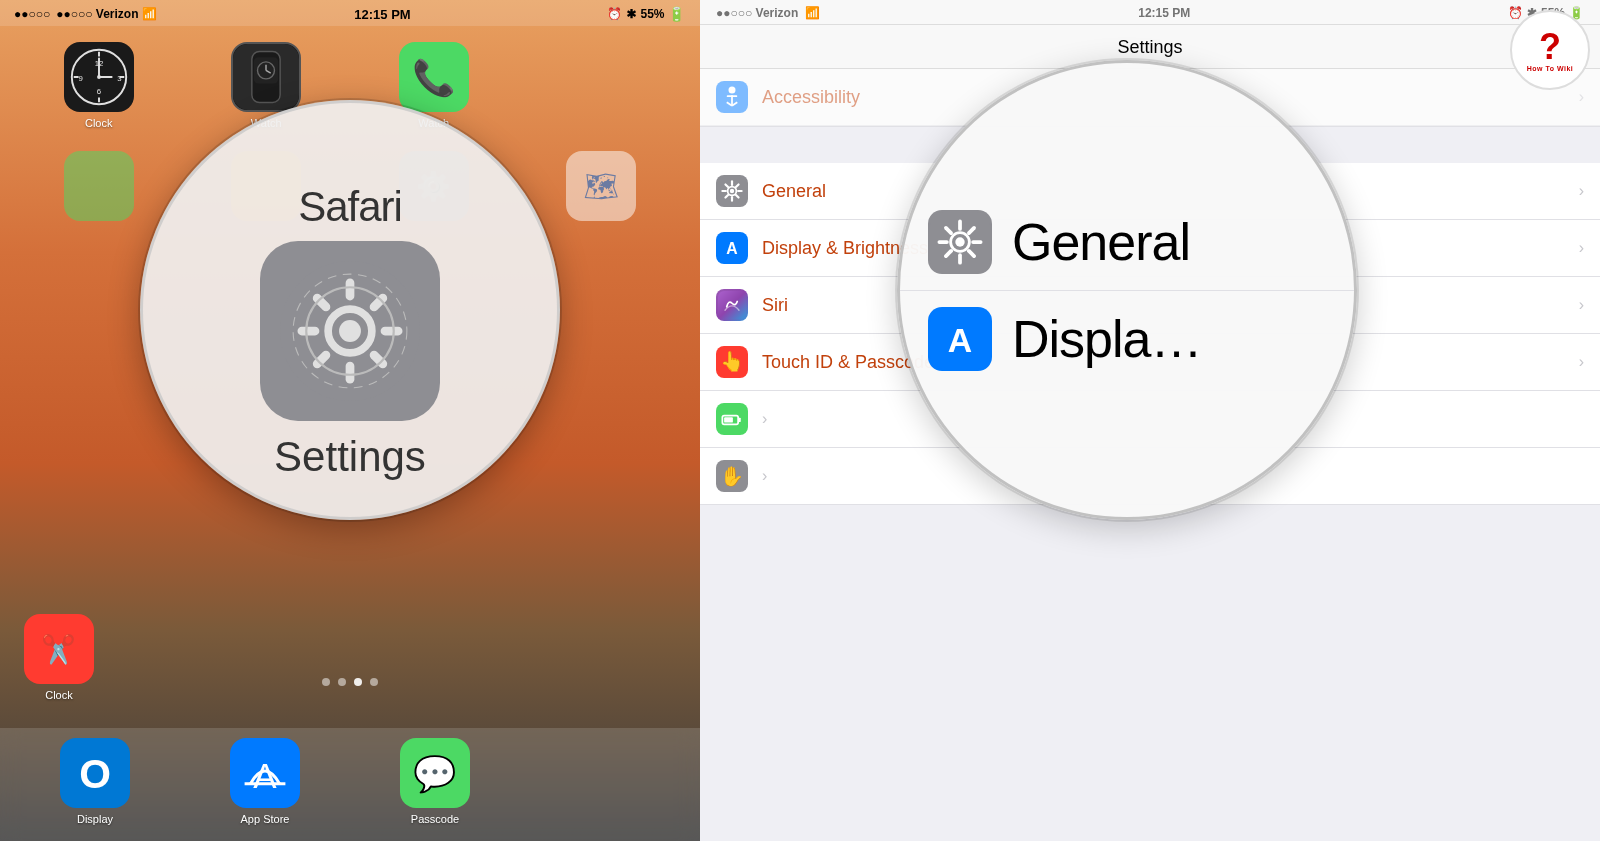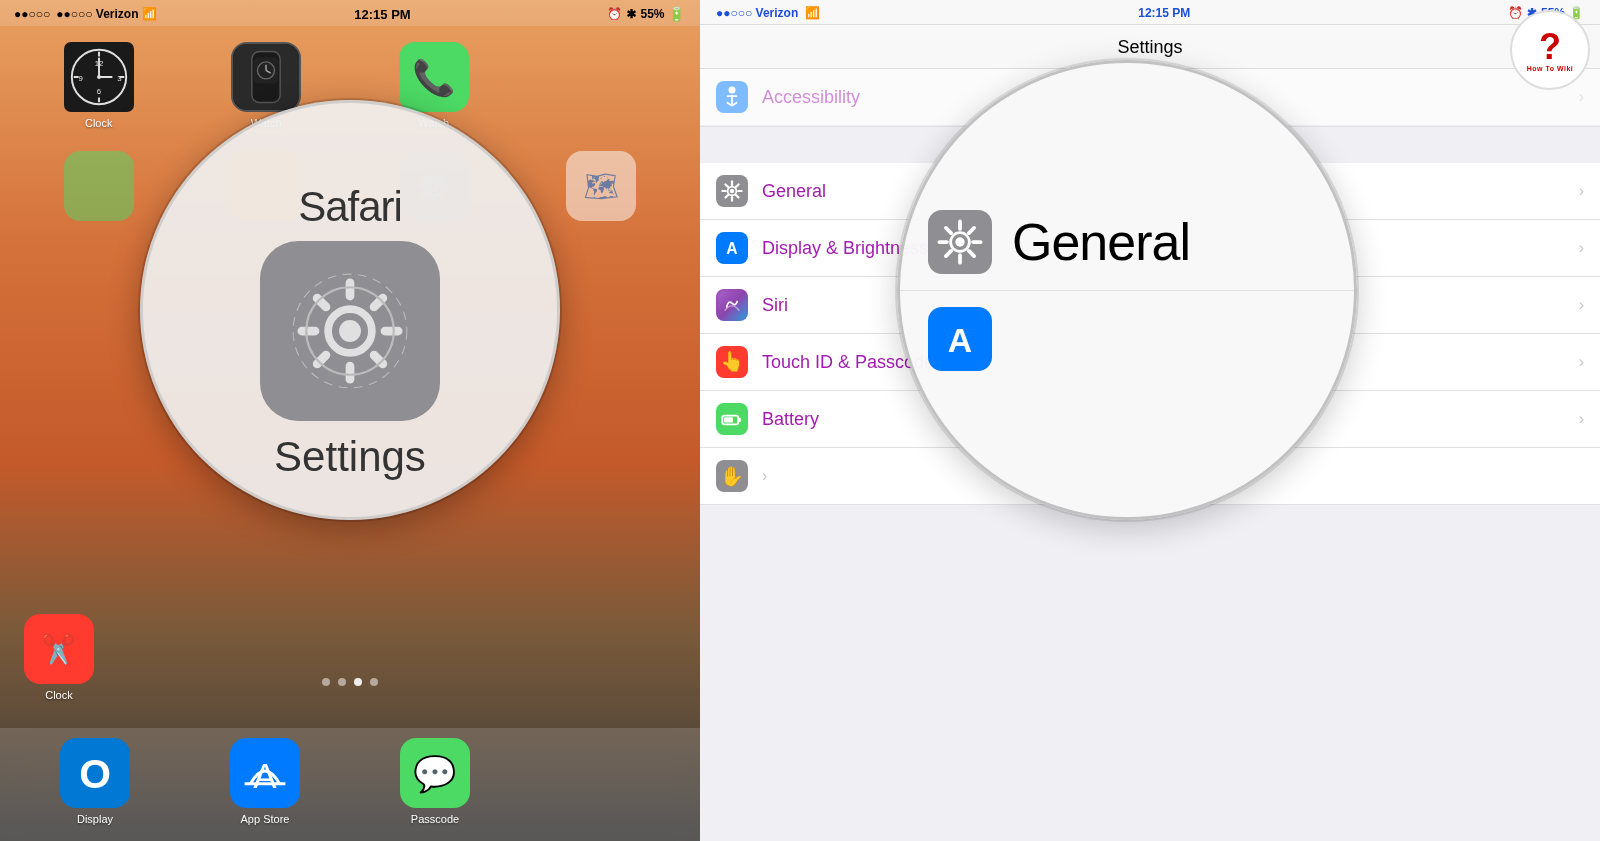--- a/index.html
+++ b/index.html
@@ -45,21 +45,21 @@
     }
     .app-icon {
       display: flex;
       flex-direction: column;
       align-items: center;
       gap: 5px;
     }
     .app-icon-img {
       width: 70px;
       height: 70px;
-      border-radius: 7px;
+      border-radius: 16px;
       display: flex;
       align-items: center;
       justify-content: center;
       font-size: 32px;
       color: #fff;
       position: relative;
       overflow: hidden;
     }
     .app-label {
       color: #fff;
@@ -158,21 +158,21 @@
 
     
     .settings-status-bar {
       display: flex;
       justify-content: space-between;
       align-items: center;
       padding: 6px 16px 4px;
       background: #f8f8f8;
       font-size: 12px;
       font-weight: 600;
-      color: #1d4ed8;
+      color: #737373;
       border-bottom: 1px solid #ddd;
     }
     .settings-title {
       text-align: center;
       font-size: 18px;
       font-weight: 400;
       color: #000;
       padding: 12px 0 10px;
       background: #f8f8f8;
       border-bottom: 1px solid #ddd;
@@ -200,21 +200,21 @@
       align-items: center;
       justify-content: center;
       margin-right: 14px;
       flex-shrink: 0;
       font-size: 18px;
       color: #fff;
     }
     .settings-row-label {
       flex: 1;
       font-size: 18px;
-      color: #a21caf;
+      color: #c2410c;
     }
     .settings-row-chevron {
       color: #c7c7cc;
       font-size: 16px;
     }
 
     
     .settings-separator {
       height: 36px;
       background: #efeff4;
@@ -588,21 +588,20 @@
 
     <div class="settings-row">
       <div class="settings-row-icon" style="background:#4cd964;">
         <svg viewBox="0 0 32 32" width="28" height="28">
           <rect width="32" height="32" rx="7" fill="#4cd964"></rect>
           <rect x="5" y="12" width="18" height="10" rx="2" fill="none" stroke="#fff" stroke-width="2"></rect>
           <rect x="23" y="14.5" width="3" height="5" rx="1" fill="#fff"></rect>
           <rect x="7" y="14" width="10" height="6" rx="1" fill="#fff"></rect>
         </svg>
       </div>
-      <span class="settings-row-label">Battery</span>
       <span class="settings-row-chevron">›</span>
     </div>
 
     <div class="settings-row">
       <div class="settings-row-icon" style="background:#8e8e93;">
         <svg viewBox="0 0 32 32" width="28" height="28">
           <rect width="32" height="32" rx="7" fill="#8e8e93"></rect>
           <text x="16" y="24" text-anchor="middle" font-size="22" fill="#fff">✋</text>
         </svg>
       </div>
@@ -633,20 +632,21 @@
       <span class="mag-general-label">General</span>
     </div>
 
     <div class="magnifier-display-row">
       <div class="mag-icon-display">
         <svg viewBox="0 0 64 64" width="60" height="60">
           <rect width="64" height="64" rx="14" fill="#007aff"></rect>
           <text x="32" y="46" text-anchor="middle" font-size="36" fill="#fff" font-weight="bold">A</text>
         </svg>
       </div>
+      <span class="mag-display-label">Displa…</span>
     </div>
   </div>
 </div>
 
 <div class="watermark">
   <div class="watermark-circle">
     <div class="watermark-q" style="color:#cc0000; font-size:36px; line-height:1;">?</div>
     <div class="watermark-label" style="font-size:7px; color:#cc0000; font-weight:700;">How To Wiki</div>
   </div>
 </div>

